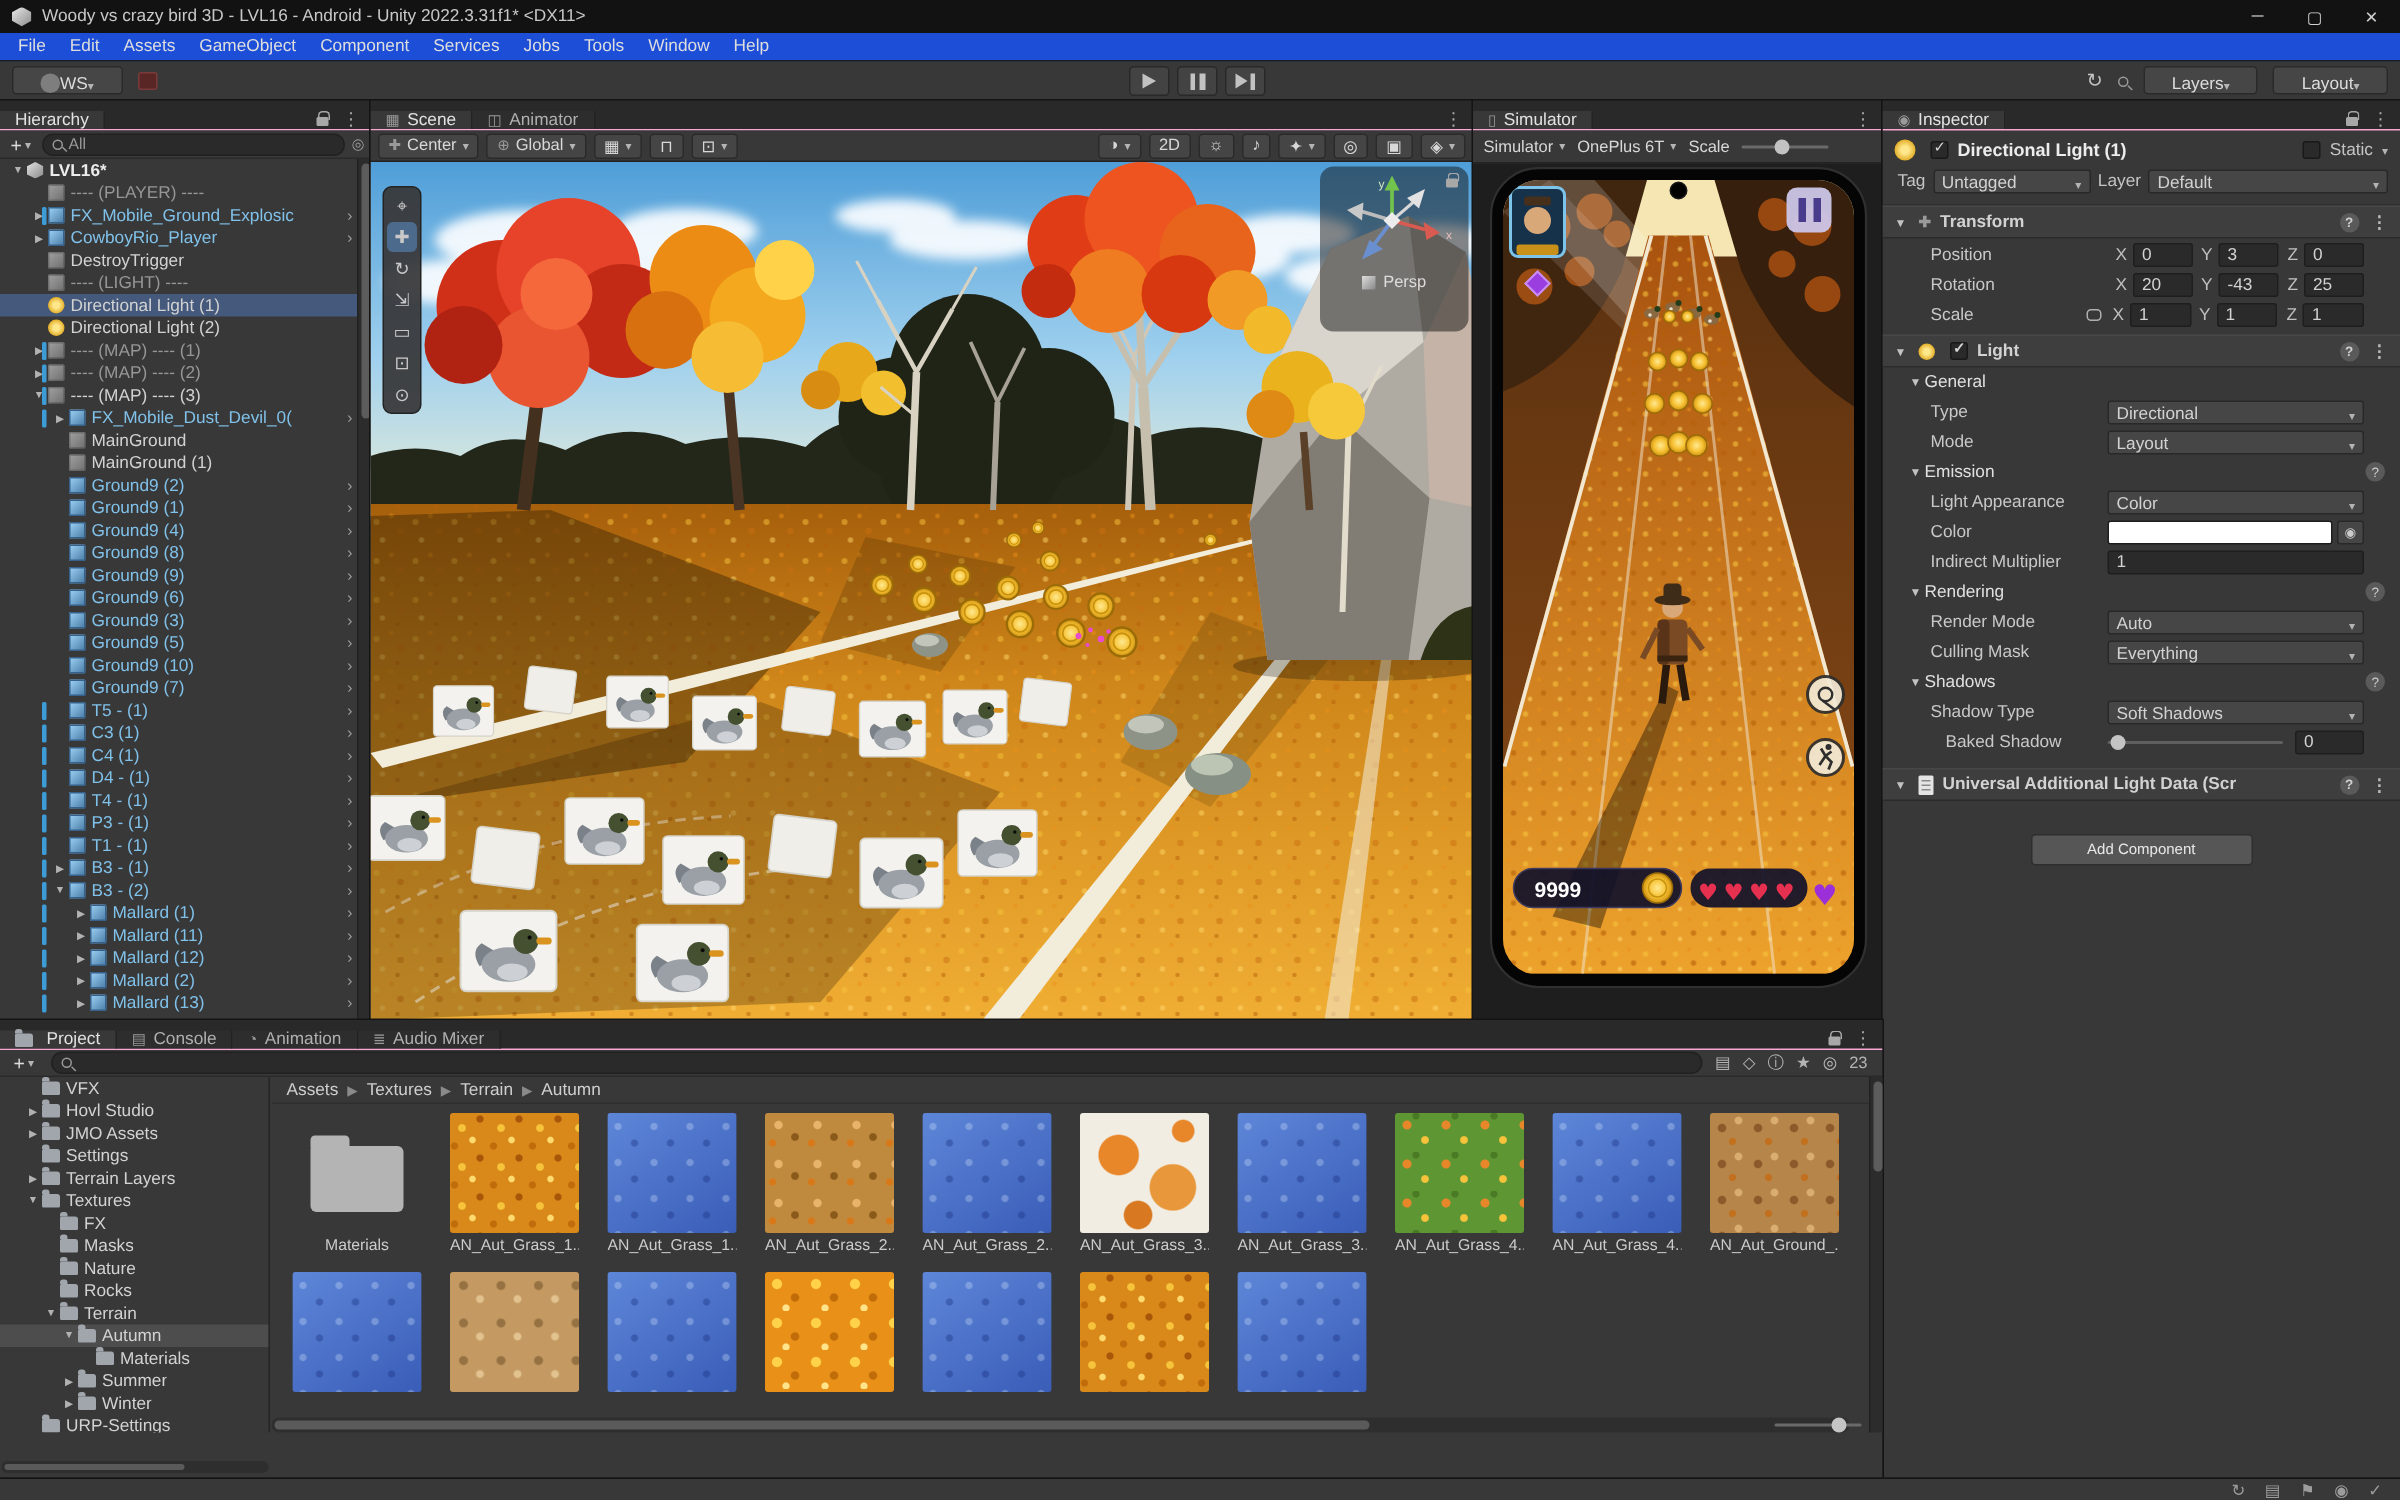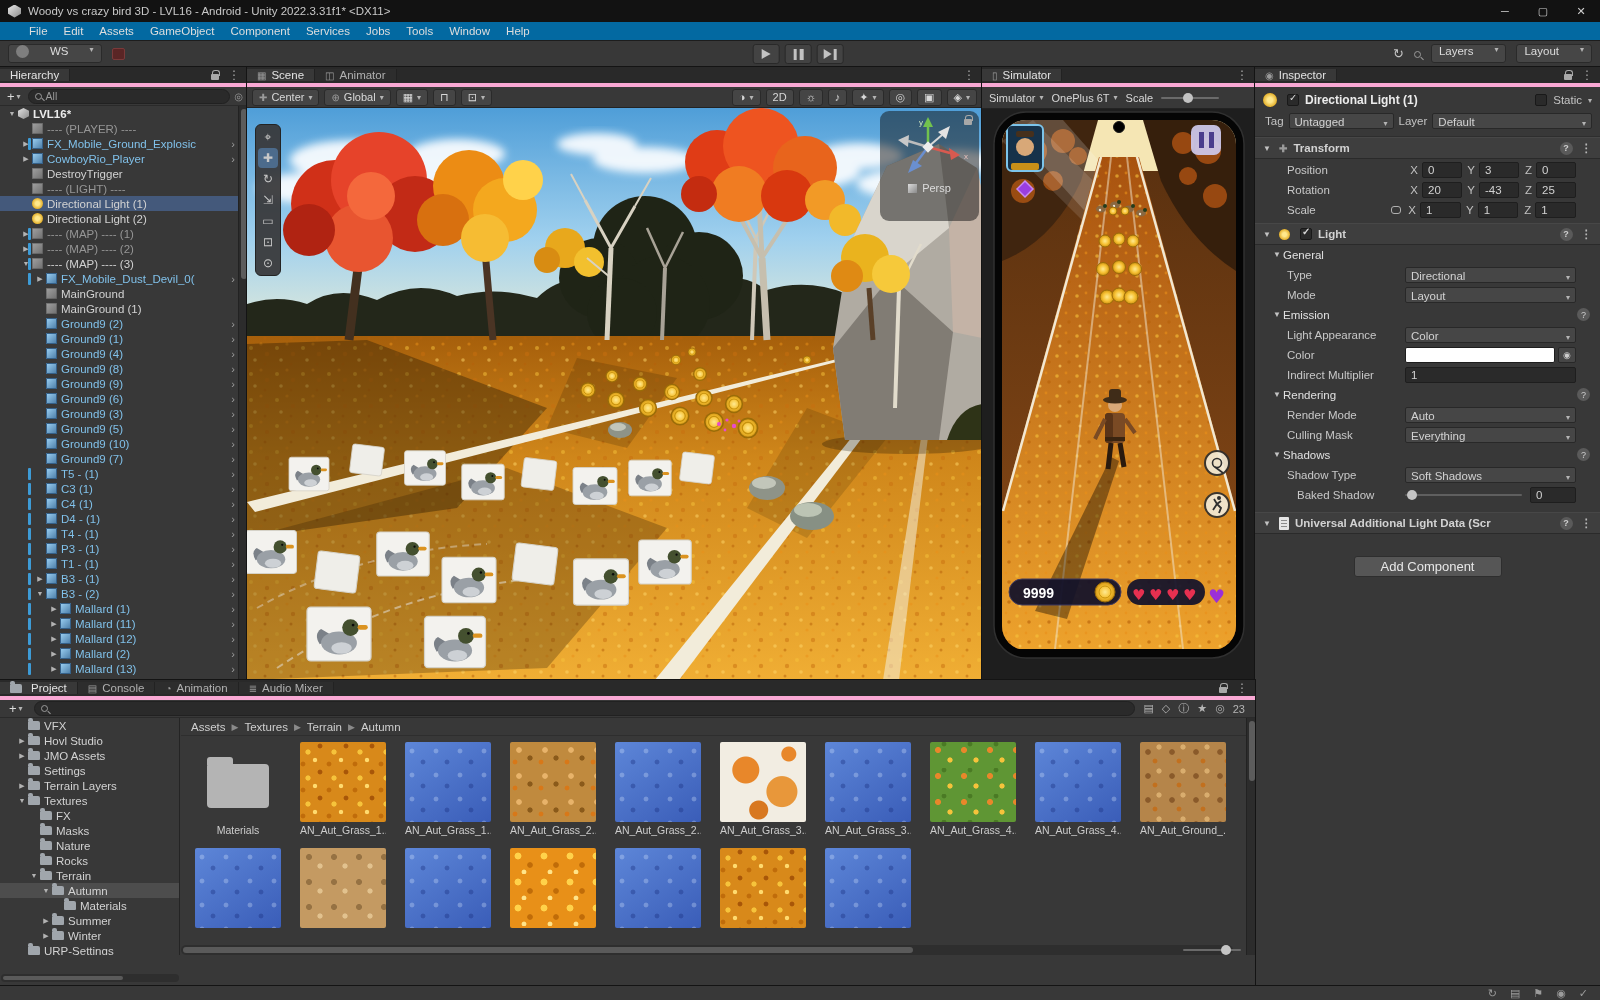--- a/index.html
+++ b/index.html
@@ -3,43 +3,43 @@
 <meta charset="utf-8">
 <style>
 *{margin:0;padding:0;box-sizing:border-box}
 html,body{width:1600px;height:1000px;overflow:hidden;background:#191919;font-family:"Liberation Sans",sans-serif;color:#d2d2d2;font-size:12px}
 i{font-style:normal}
 
 #titlebar{position:absolute;top:0;left:0;right:0;height:22px;background:#121212;display:flex;align-items:center;gap:7px;padding-left:8px;font-size:11.5px;color:#c8c8c8}
 .umark{width:13px;height:13px;background:linear-gradient(135deg,#e8e8e8,#8a8a8a);clip-path:polygon(50% 0,100% 28%,100% 72%,50% 100%,0 72%,0 28%);flex:none}
 #winbtns{margin-left:auto;display:flex;height:100%}
 .winbtn{width:38px;display:flex;align-items:center;justify-content:center;color:#cfcfcf;font-size:11px}
-#menubar{position:absolute;top:22px;left:0;right:0;height:19px;background:#0369a1;display:flex;align-items:center;padding-left:21px;border-bottom:1px solid #1d1d1d}
+#menubar{position:absolute;top:22px;left:0;right:0;height:19px;background:#1d4ed8;display:flex;align-items:center;padding-left:4px;border-bottom:1px solid #1d1d1d}
 .menu-item{padding:0 8px;font-size:11.5px;color:#dedede}
 #maintoolbar{position:absolute;top:41px;left:0;right:0;height:26px;background:#383838;border-bottom:1px solid #141414;display:flex;align-items:center;padding:0 8px}
-.chip{display:inline-flex;align-items:flex-start;gap:21px;background:#464646;border:1px solid #2a2a2a;border-radius:3px;height:19px;padding:0 7px;font-size:11.5px;color:#dcdcdc}
+.chip{display:inline-flex;align-items:flex-end;gap:0;background:#464646;border:1px solid #2a2a2a;border-radius:3px;height:19px;padding:0 18px;font-size:11.5px;color:#dcdcdc}
 .caret{font-size:8px;color:#b4b4b4}
 .avatar{width:13px;height:13px;border-radius:50%;background:#7e7e7e;display:inline-block}
 .plugico{width:13px;height:12px;margin-left:10px;border-radius:2px;background:#5a2525;border:1px solid #7a3a3a}
 #transport{position:absolute;left:50%;top:3px;transform:translateX(-52%);display:flex;gap:5px}
 .tbtn{width:27px;height:20px;background:#434343;border:1px solid #292929;border-radius:3px;display:flex;align-items:center;justify-content:center}
 .i-play{width:0;height:0;border-left:9px solid #c2c2c2;border-top:5.5px solid transparent;border-bottom:5.5px solid transparent}
 .i-pause{display:flex;gap:3px}.i-pause i{width:3.5px;height:11px;background:#c2c2c2}
 .i-step{display:flex;align-items:center;gap:2px}.i-step .tri{width:0;height:0;border-left:8px solid #c2c2c2;border-top:5px solid transparent;border-bottom:5px solid transparent}.i-step .bar{width:3px;height:11px;background:#c2c2c2}
 #tbright{margin-left:auto;display:flex;align-items:center;gap:10px}
 .tbico{color:#c2c2c2;font-size:13px}
 
 .panel{position:absolute;background:#383838;outline:1px solid #141414}
 #hierarchy{left:0;top:67px;width:247px;height:613px}
 #scenepanel{left:247px;top:67px;width:735px;height:613px}
 #simulator{left:982px;top:67px;width:273px;height:613px}
 #inspector{left:1255px;top:67px;width:345px;height:918px}
 #project{left:0;top:680px;width:1255px;height:305px}
 #statusbar{position:absolute;left:0;top:985px;width:1600px;height:15px;background:#383838;border-top:1px solid #141414;display:flex;align-items:center;justify-content:flex-end;gap:13px;padding-right:12px}
-.tabbar{height:20px;background:#292929;display:flex;align-items:center;border-bottom:4px solid #f9a8d4}
+.tabbar{height:20px;background:#292929;display:flex;align-items:flex-end;border-bottom:1px solid #f9a8d4}
 .ptab{display:flex;align-items:center;gap:5px;padding:0 10px;font-size:11.5px;color:#b0b0b0;background:#2d2d2d;border-right:1px solid #222}
 .ptab.active{background:#383838;color:#e2e2e2}
 .tabicons{margin-left:auto;display:flex;align-items:center;gap:9px;padding-right:7px;color:#a8a8a8;font-size:12px}
 .lockico{width:8px;height:6px;background:#a8a8a8;border-radius:1px;position:relative;margin-top:3px;display:inline-block}
 .lockico::before{content:"";position:absolute;top:-4px;left:1px;width:6px;height:5px;border:1.3px solid #a8a8a8;border-bottom:none;border-radius:3px 3px 0 0}
 .tabic{font-size:10px;color:#9a9a9a}
 
 .toolrow{height:19px;display:flex;align-items:center;gap:4px;padding:0 4px;background:#383838;border-bottom:1px solid #2a2a2a}
 .plusbtn{display:flex;align-items:center;gap:2px;color:#dcdcdc;font-size:13px;padding:0 3px}
 .searchbox{flex:1;height:15px;background:#2a2a2a;border:1px solid #212121;border-radius:8px;display:flex;align-items:center;gap:4px;padding:0 6px;font-size:10.5px;color:#9a9a9a;min-width:0}
@@ -99,21 +99,21 @@
 .irow{display:flex;align-items:center;height:19px;padding:0 8px 0 16px;margin:1px 16px}
 .ilabel{width:118px;flex:none;color:#c8c8c8;white-space:nowrap;overflow:hidden}
 .axis{width:10px;flex:none;color:#c0c0c0;margin:0 4px 0 3px;text-align:right}
 .vfield{flex:1;min-width:0}
 .grow{flex:1;min-width:0}
 .subhead{display:flex;align-items:center;height:19px;padding:0 10px 0 18px;color:#e0e0e0}
 .colorbar{flex:1;height:16px;background:#fff;border:1px solid #1e1e1e;border-radius:2px}
 .pickbtn{width:18px;height:16px;background:#464646;border:1px solid #282828;border-radius:2px;margin-left:3px;display:flex;align-items:center;justify-content:center;font-size:9px;color:#ccc}
 .slider{height:2px;background:#5f5f5f;position:relative;border-radius:1px;margin-right:8px}
 .knob{position:absolute;top:-4px;width:10px;height:10px;background:#c4c4c4;border-radius:50%}
-.addcomp{display:block;margin:22px auto 0;width:148px;height:21px;background:#565656;border:1px solid #2e2e2e;border-radius:3px;color:#e8e8e8;font-size:13px;text-align:center;line-height:19px}
+.addcomp{display:block;margin:22px auto 0;width:148px;height:21px;background:#565656;border:1px solid #2e2e2e;border-radius:3px;color:#e8e8e8;font-size:10px;text-align:center;line-height:19px}
 .scripticon{width:10px;height:13px;background:#e4e4e4;border-radius:1px;flex:none;position:relative}
 .scripticon::after{content:"";position:absolute;left:2px;top:3px;width:6px;height:1.5px;background:#8a8a8a;box-shadow:0 3px 0 #8a8a8a,0 6px 0 #8a8a8a}
 .linkico{width:10px;height:8px;border:1.3px solid #b0b0b0;border-radius:3px;flex:none;margin-right:2px}
 .circ{width:9px;height:9px;border:1.2px solid #b8b8b8;border-radius:50%;display:inline-block;margin-right:4px}
 .cookiewrap{display:flex;align-items:center;margin-left:56px;color:#c8c8c8}
 
 #proj-toolbar{height:18px;display:flex;align-items:center;gap:8px;padding:0 6px;border-bottom:1px solid #2a2a2a;background:#383838}
 #proj-search{width:285px;margin-left:auto}
 .projicos{display:flex;align-items:center;gap:8px;color:#b4b4b4;font-size:11px;padding-right:4px}
 #proj-tree{position:absolute;left:0;top:38px;width:180px;bottom:30px;overflow:hidden;border-right:1px solid #242424}

